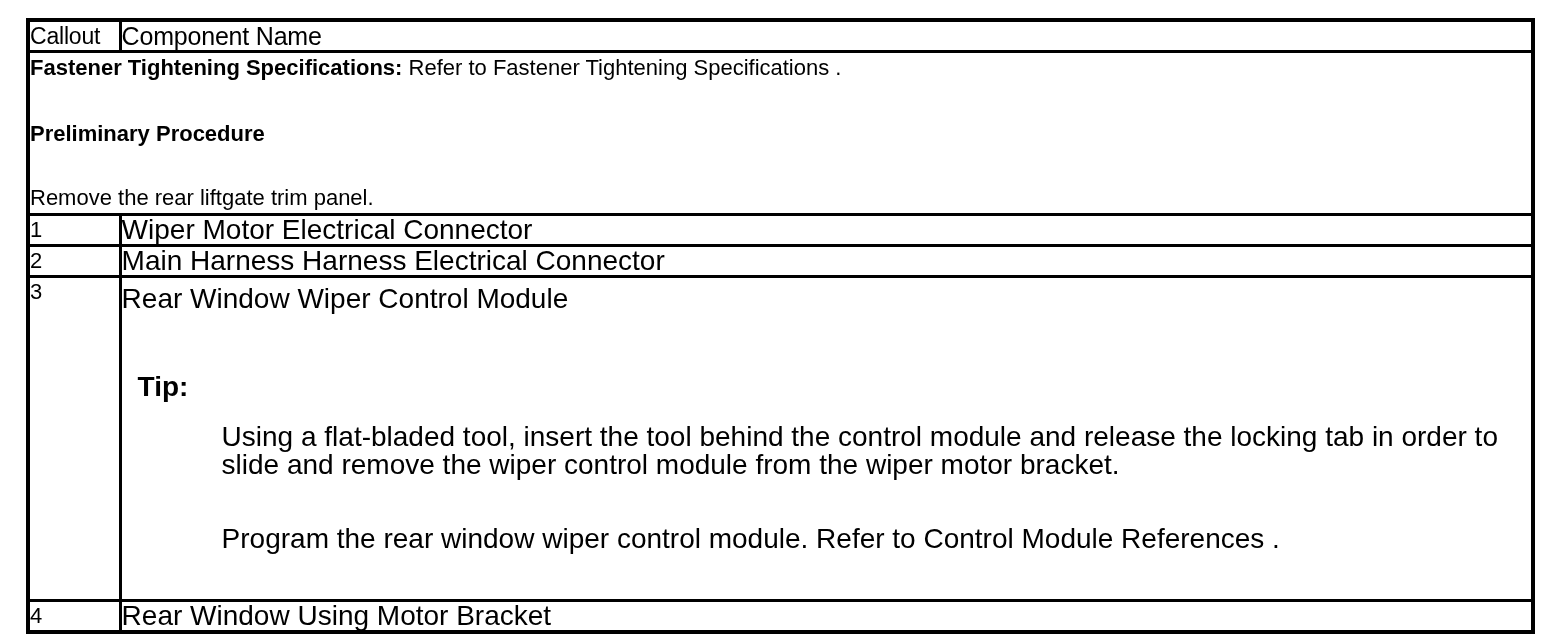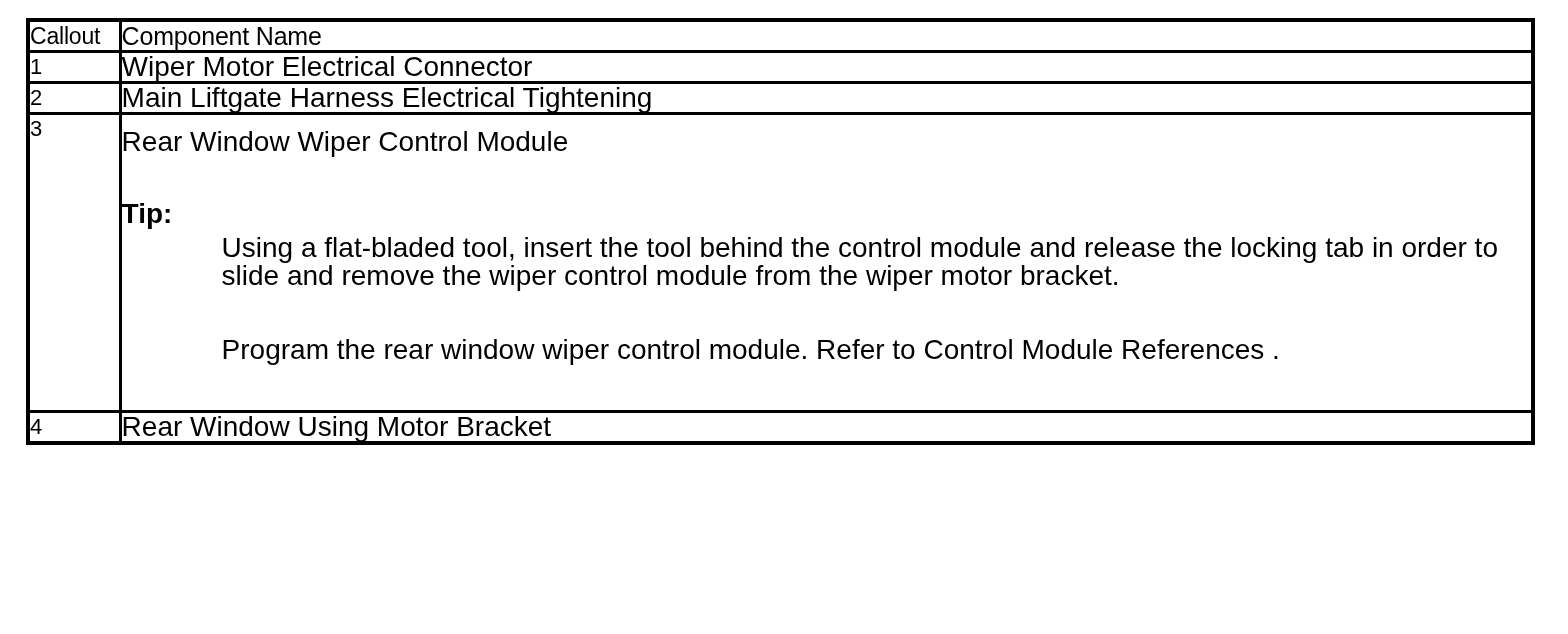--- a/index.html
+++ b/index.html
@@ -88,33 +88,33 @@
     line-height: 28px;
     padding: 3px 2px 4px 2px;
   }
   .name-cell {
     font-size: 28px;
     line-height: 28px;
     padding: 4px 4px 5px 6px;
   }
 
   .name-cell.tall {
-    padding-top: 13px;
+    padding-top: 7px;
     padding-bottom: 8px;
   }
 
   .module-title {
     margin: 0;
     white-space: nowrap;
   }
   .tip-gap {
     height: 44px;
   }
   .tip-label {
-    margin: 0;
+    margin: 16px;
     font-weight: bold;
     white-space: nowrap;
   }
   .tip-body {
     margin: 0;
     padding-left: 100px;
     padding-top: 6px;
     max-width: 1340px;
   }
   .tip-body-gap {
@@ -133,29 +133,42 @@
       <col class="col-callout">
       <col class="col-name">
     </colgroup>
     <tbody>
 
       <tr>
         <th class="hdr-callout">Callout</th>
         <th class="hdr-name">Component Name</th>
       </tr>
 
+      <tr>
+        <td class="spec-cell" colspan="2">
+          <p class="spec-line"><span class="b">Fastener Tightening Specifications:</span><span> Refer to Fastener Tightening Specifications .</span></p>
+
+          <div class="spec-gap"></div>
+
+          <p class="spec-line b">Preliminary Procedure</p>
+
+          <div class="spec-gap-2"></div>
+
+          <p class="spec-line">Remove the rear liftgate trim panel.</p>
+        </td>
+      </tr>
 
       <tr>
         <td class="num-cell">1</td>
         <td class="name-cell">Wiper Motor Electrical Connector</td>
       </tr>
 
       <tr>
         <td class="num-cell">2</td>
-        <td class="name-cell">Main Liftgate Harness Electrical Tightening</td>
+        <td class="name-cell">Main Harness Harness Electrical Connector</td>
       </tr>
 
       <tr>
         <td class="num-cell">3</td>
         <td class="name-cell tall">
           <p class="module-title">Rear Window Wiper Control Module</p>
 
           <div class="tip-gap"></div>
 
           <p class="tip-label">Tip:</p>

